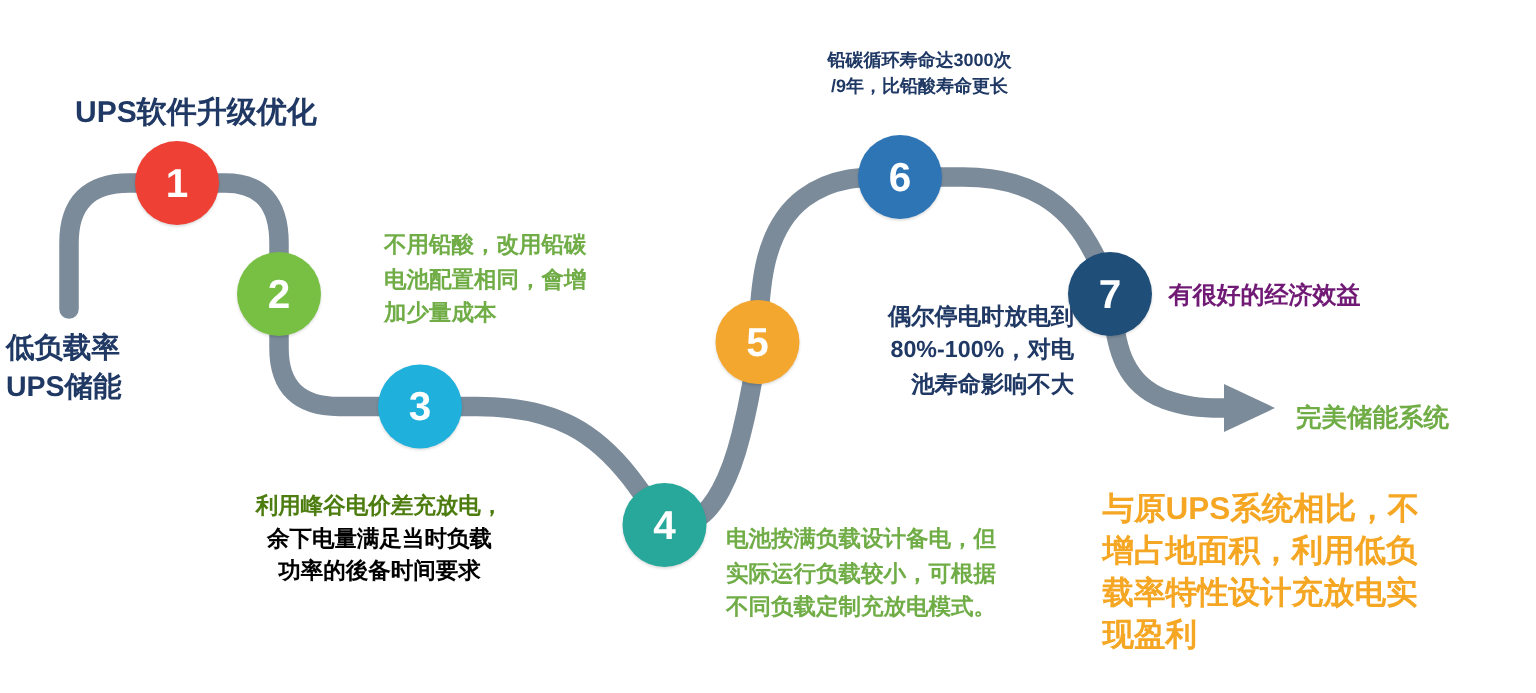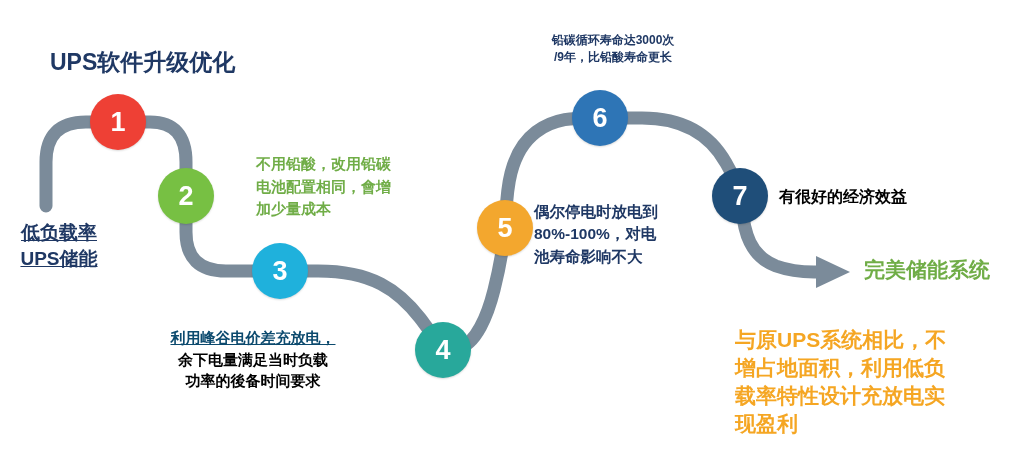--- a/index.html
+++ b/index.html
@@ -8,36 +8,36 @@
     font-family:"Liberation Sans","DejaVu Sans",sans-serif;font-weight:700;
   }
   .road{position:absolute;left:0;top:0;width:1024px;height:462px;pointer-events:none;}
   .circle{
     position:absolute;width:56px;height:56px;border-radius:50%;
     display:flex;align-items:center;justify-content:center;
     color:#fff;font-size:27px;font-weight:700;
     box-shadow:0 1px 2px rgba(0,0,0,.15);
   }
   .lbl{position:absolute;white-space:pre-line;}
-  .start-label{position:absolute;left:4px;top:220px;width:110px;text-align:center;font-size:19px;line-height:1.35;white-space:pre-line;text-decoration:underline;}
-  .lbl1{left:50px;top:47px;font-size:23px;}
+  .start-label{position:absolute;left:4px;top:220px;width:110px;font-size:19px;line-height:1.35;white-space:pre-line;}
+  .lbl1{left:50px;top:61px;font-size:20px;}
   .c1{left:90px;top:94px;}
   .c2{left:158px;top:168px;}
   .lbl2{left:228px;top:153px;font-size:15px;line-height:1.5;}
   .c3{left:252px;top:243px;}
   .lbl3{left:148px;top:305px;width:210px;text-align:center;font-size:15px;line-height:1.45;}
   .c4{left:415px;top:322px;}
   .lbl4{left:484px;top:349px;font-size:15px;line-height:1.5;}
   .c5{left:477px;top:200px;}
-  .lbl5{left:534px;top:201px;width:182px;text-align:left;font-size:15.5px;line-height:1.45;}
+  .lbl5{left:534px;top:201px;width:182px;text-align:right;font-size:15.5px;line-height:1.45;}
   .c6{left:572px;top:90px;}
   .lbl6{left:508px;top:32px;width:210px;text-align:center;font-size:12px;line-height:1.45;}
   .c7{left:712px;top:168px;}
   .lbl7{left:779px;top:187px;font-size:16px;}
-  .outcome{left:864px;top:256px;font-size:21px;}
+  .outcome{left:864px;top:267px;font-size:17px;}
   .summary{position:absolute;left:735px;top:326px;width:292px;font-size:21px;line-height:1.33;white-space:pre-line;}
   .watermark{
     position:absolute;right:6px;top:436px;font-size:13px;color:#fff;
     text-shadow:-1px -1px 0 #4a4a4a,1px -1px 0 #4a4a4a,-1px 1px 0 #4a4a4a,1px 1px 0 #4a4a4a,0 0 3px #333;
   }
 </style>
 </head>
 <body>
 
 <div class="stage">
@@ -59,46 +59,49 @@
     <span>2</span>
   </div>
   <div class="lbl lbl2" style="color: rgb(112, 173, 71); margin-left: 28px;">不用铅酸，改用铅碳
 电池配置相同，會增
 加少量成本</div>
 
   <div class="circle c3" style="background: rgb(31, 177, 220);">
     <span>3</span>
   </div>
   <div class="lbl lbl3">
-    <span style="color: #0c4a6e; text-decoration: underline;">利用峰谷电价差充放电，</span>
+    <span style="color: #4d7c0f;">利用峰谷电价差充放电，</span>
     <span style="color: #000000;">余下电量满足当时负载
 功率的後备时间要求</span>
   </div>
 
   <div class="circle c4" style="background: rgb(40, 168, 155);">
     <span>4</span>
   </div>
+  <div class="lbl lbl4" style="color: rgb(112, 173, 71);">电池按满负载设计备电，但
+实际运行负载较小，可根据
+不同负载定制充放电模式。</div>
 
   <div class="circle c5" style="background: rgb(243, 167, 46);">
     <span>5</span>
   </div>
   <div class="lbl lbl5" style="color: rgb(31, 56, 100);">偶尔停电时放电到
 80%-100%，对电
 池寿命影响不大</div>
 
   <div class="circle c6" style="background: rgb(46, 117, 182);">
     <span>6</span>
   </div>
   <div class="lbl lbl6" style="color: rgb(31, 56, 100);">铅碳循环寿命达3000次
 /9年，比铅酸寿命更长</div>
 
   <div class="circle c7" style="background: rgb(31, 78, 121);">
     <span>7</span>
   </div>
-  <div class="lbl lbl7" style="color: #000000;">有很好的经济效益</div>
+  <div class="lbl lbl7" style="color: #701a75;">有很好的经济效益</div>
 
   <div class="lbl outcome" style="color: rgb(112, 173, 71);">完美储能系统</div>
 
   <div class="summary" style="color: rgb(245, 166, 35);">与原UPS系统相比，不
 增占地面积，利用低负
 载率特性设计充放电实
 现盈利</div>
 
 
 </div>

